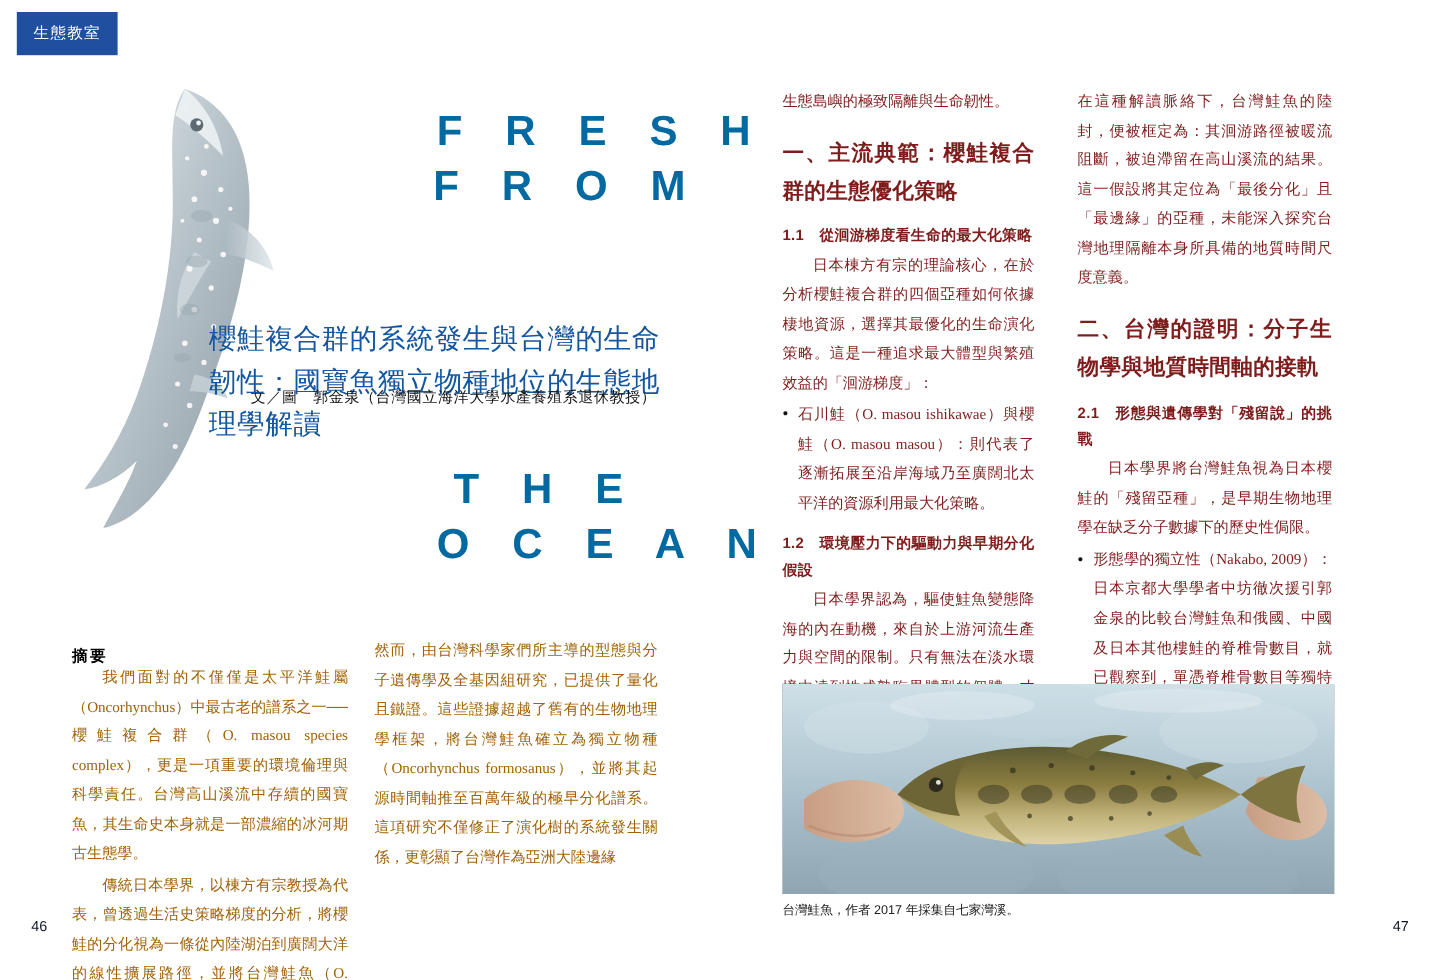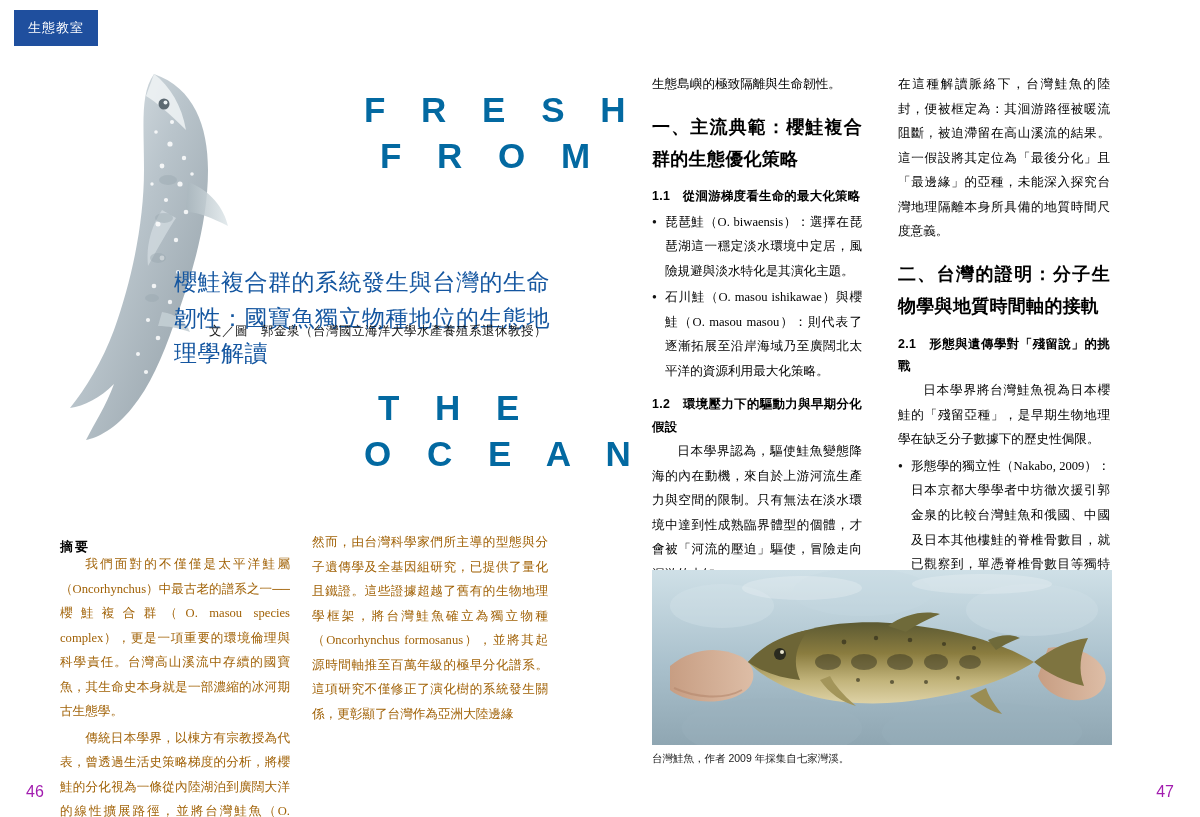--- a/index.html
+++ b/index.html
@@ -41,21 +41,21 @@
     position: absolute;
     font-family: "Liberation Sans", sans-serif;
     font-weight: 700;
     color: #0369a1;
     letter-spacing: 13px;
     font-size: 35px;
     line-height: 1;
     white-space: nowrap;
   }
   .w-fresh { left: 364px; top: 92px; }
-  .w-from  { left: 380px; top: 138px; }
+  .w-from  { left: 361px; top: 138px; }
   .w-the   { left: 378px; top: 390px; }
   .w-ocean { left: 364px; top: 436px; }
 
   
   .title {
     position: absolute; left: 174px; top: 218px; width: 390px;
     font-family: "Liberation Sans", sans-serif;
     font-size: 23px;
     line-height: 1.55;
     color: #1456a0;
@@ -85,21 +85,21 @@
     text-align: justify;
     color: #a16207;
   }
   .col p { margin: 0 0 2px 0; text-indent: 2em; }
   .col p.noindent { text-indent: 0; }
 
   .abs-c1 { left: 60px; top: 552px; width: 230px; }
   .abs-c2 { left: 312px; top: 530px; width: 236px; }
 
   
-  .rcol { position: absolute; font-size: 12.6px; line-height: 1.95; text-align: justify; color: #000000; }
+  .rcol { position: absolute; font-size: 12.6px; line-height: 1.95; text-align: justify; color: #7f1d1d; }
   .rcol p { margin: 0; text-indent: 2em; }
   .rcol p.noindent { text-indent: 0; }
   .rc1 { left: 652px; top: 72px; width: 210px; }
   .rc2 { left: 898px; top: 72px; width: 212px; }
 
   h3.sec {
     font-family: "Liberation Sans", sans-serif;
     font-size: 18px; font-weight: 700; margin: 14px 0 2px 0;
     line-height: 1.8; text-indent: 0; letter-spacing: 0.3px;
   }
@@ -123,23 +123,23 @@
   }
   .photo svg { display: block; }
   .photo-cap {
     position: absolute; left: 652px; top: 752px; width: 400px;
     font-family: "Liberation Sans", sans-serif;
     font-size: 10.5px; color: #222;
   }
 
   
   .folio {
-    position: absolute; bottom: 16px;
-    font-family: "Liberation Sans", sans-serif;
-    font-size: 16px; color: #a21caf;
+    position: absolute; bottom: 38px;
+    font-family: "Liberation Sans", sans-serif;
+    font-size: 12px; color: #0f172a;
   }
   .folio-l { left: 26px; }
   .folio-r { right: 26px; }
 </style>
 </head>
 <body>
 
 <div class="spread">
 
   <div class="page-left"></div>
@@ -226,22 +226,22 @@
   <div class="col abs-c2">
     <p class="noindent">然而，由台灣科學家們所主導的型態與分子遺傳學及全基因組研究，已提供了量化且鐵證。這些證據超越了舊有的生物地理學框架，將台灣鮭魚確立為獨立物種（Oncorhynchus formosanus），並將其起源時間軸推至百萬年級的極早分化譜系。這項研究不僅修正了演化樹的系統發生關係，更彰顯了台灣作為亞洲大陸邊緣</p>
   </div>
 
   <div class="rcol rc1">
     <p class="noindent">生態島嶼的極致隔離與生命韌性。</p>
 
     <h3 class="sec">一、主流典範：櫻鮭複合群的生態優化策略</h3>
 
     <h4 class="sub">1.1　從洄游梯度看生命的最大化策略</h4>
+    <p>日本棟方有宗的理論核心，在於分析櫻鮭複合群的四個亞種如何依據棲地資源，選擇其最優化的生命演化策略。這是一種追求最大體型與繁殖效益的「洄游梯度」：</p>
     <ul class="bl">
-      <li>琵琶鮭（O. biwaensis）：選擇在琵琶湖這一穩定淡水環境中定居，風險規避與淡水特化是其演化主題。</li>
       <li>石川鮭（O. masou ishikawae）與櫻鮭（O. masou masou）：則代表了逐漸拓展至沿岸海域乃至廣闊北太平洋的資源利用最大化策略。</li>
     </ul>
 
     <h4 class="sub">1.2　環境壓力下的驅動力與早期分化假設</h4>
     <p>日本學界認為，驅使鮭魚變態降海的內在動機，來自於上游河流生產力與空間的限制。只有無法在淡水環境中達到性成熟臨界體型的個體，才會被「河流的壓迫」驅使，冒險走向洄游的未知。</p>
   </div>
 
   <div class="rcol rc2">
     <p class="noindent">在這種解讀脈絡下，台灣鮭魚的陸封，便被框定為：其洄游路徑被暖流阻斷，被迫滯留在高山溪流的結果。這一假設將其定位為「最後分化」且「最邊緣」的亞種，未能深入探究台灣地理隔離本身所具備的地質時間尺度意義。</p>
 
@@ -326,18 +326,18 @@
           <circle cx="274" cy="112" r="2.0"></circle>
         <circle cx="306" cy="108" r="1.9"></circle>
       </g>
 
       <g opacity="0.22" fill="#ffffff">
         <ellipse cx="150" cy="18" rx="60" ry="12"></ellipse>
         <ellipse cx="330" cy="14" rx="70" ry="10"></ellipse>
       </g>
     </svg>
   </div>
-  <div class="photo-cap">台灣鮭魚，作者 2009 年採集自七家灣溪。</div>
+  <div class="photo-cap">台灣鮭魚，作者 2017 年採集自七家灣溪。</div>
 
   <div class="folio folio-l">46</div>
   <div class="folio folio-r">47</div>
 
 </div>
 
 </body></html>

